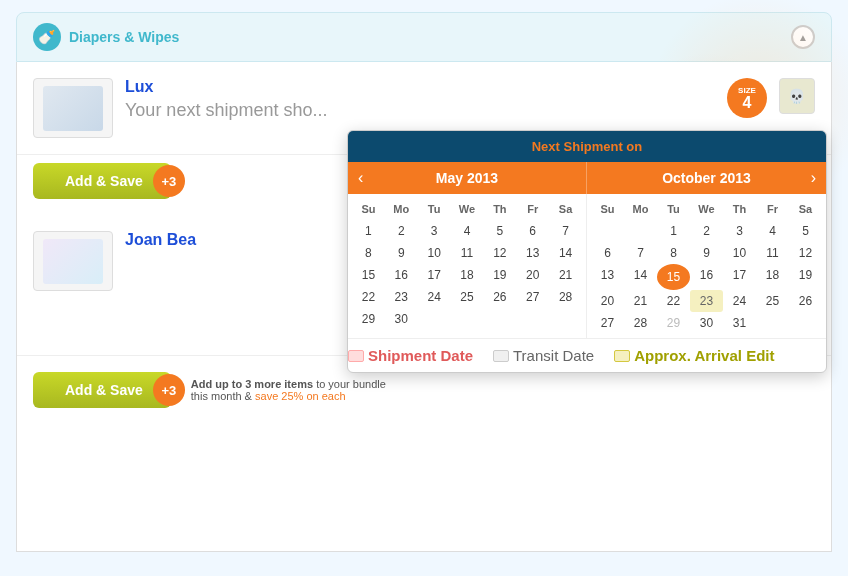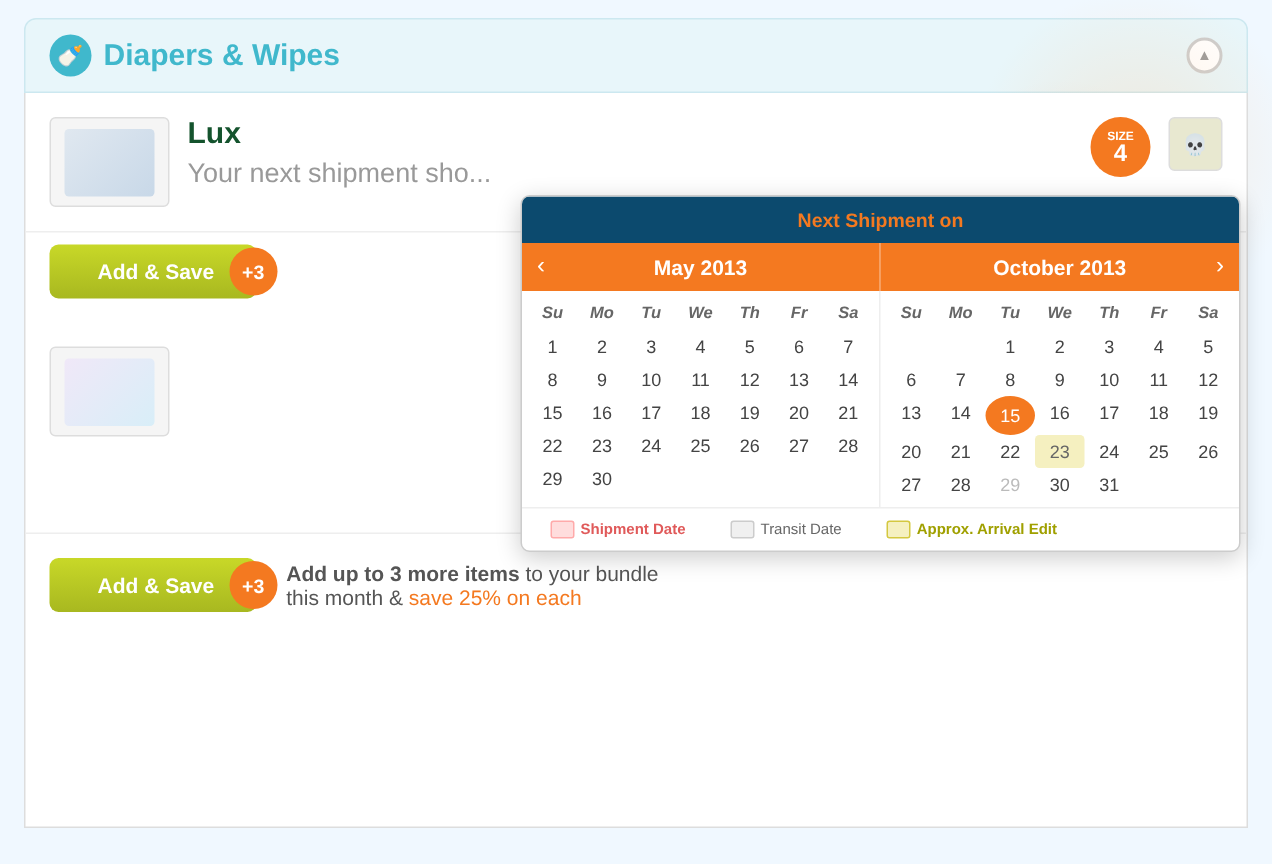--- a/index.html
+++ b/index.html
@@ -62,21 +62,21 @@
       background: #40b8cc;
       border-radius: 50%;
       display: flex;
       align-items: center;
       justify-content: center;
       color: white;
       font-size: 14px;
     }
     .section-title {
       color: #40b8cc;
-      font-size: 20px;
+      font-size: 14px;
       font-weight: bold;
     }
     .collapse-btn {
       width: 24px;
       height: 24px;
       border: 2px solid #ccc;
       border-radius: 50%;
       background: white;
       display: flex;
       align-items: center;
@@ -118,22 +118,22 @@
     .product-image-inner {
       width: 60px;
       height: 45px;
       background: linear-gradient(135deg, #e0e8f0 0%, #c8d8e8 100%);
       border-radius: 3px;
     }
     .product-info {
       flex: 1;
     }
     .product-name {
-      color: #14532d;
-      font-size: 20px;
+      color: #1d4ed8;
+      font-size: 16px;
       font-weight: bold;
       margin-bottom: 4px;
     }
     .product-desc {
       color: #999;
       font-size: 18px;
     }
     .size-badge {
       background: #f47920;
       color: white;
@@ -269,21 +269,21 @@
 
     
     .bottom-add-row {
       padding: 16px;
       display: flex;
       align-items: center;
       gap: 20px;
     }
     .bottom-text {
       color: #555;
-      font-size: 14px;
+      font-size: 11px;
     }
     .bottom-text .highlight {
       font-weight: bold;
     }
     .bottom-text .save-text {
       color: #f47920;
     }
 
     
     .calendar-popup {
@@ -352,21 +352,20 @@
       display: grid;
       grid-template-columns: repeat(7, 1fr);
       text-align: center;
       font-size: 11px;
       color: #666;
       font-weight: bold;
       padding: 2px 0;
     }
     .cal-days-header span {
       padding: 3px 0;
-      font-style: italic;
     }
     .cal-days {
       display: grid;
       grid-template-columns: repeat(7, 1fr);
       text-align: center;
     }
     .cal-day {
       padding: 4px 2px;
       font-size: 12px;
       color: #444;
@@ -386,24 +385,24 @@
       color: #666;
     }
     .cal-day.today-highlight {
       border: 2px solid #f47920;
     }
 
     
     .cal-legend {
       display: flex;
       align-items: center;
-      gap: 30px;
-      padding: 8px 19px;
+      gap: 20px;
+      padding: 8px 0;
       border-top: 1px solid #eee;
-      font-size: 10px;
+      font-size: 15px;
     }
     .legend-item {
       display: flex;
       align-items: center;
       gap: 4px;
     }
     .legend-box {
       width: 16px;
       height: 12px;
       border-radius: 2px;
@@ -458,20 +457,21 @@
         <span>Add &amp; Save</span>
         <span class="plus-badge">+3</span>
       </button>
     </div>
 
     <div class="product-row2">
       <div class="product-image">
         <div class="product-image-inner" style="background: linear-gradient(135deg, #f0e8f8 0%, #d8eef8 100%);"></div>
       </div>
       <div class="product-info">
+        <div class="product-name">Joan Bea</div>
       </div>
       <div class="size-badge">
         <span style="font-size:8px">SIZE</span>
         <span class="size-num">1</span>
       </div>
       <div class="pattern-swatches">
         <div class="swatch" style="background:#e8d8f0;"></div>
         <div class="swatch" style="background:#d0e8f8;"></div>
         <div class="swatch" style="background:#c8d8f0;"></div>
         <div class="swatch" style="background:#d8d0f0;"></div>

